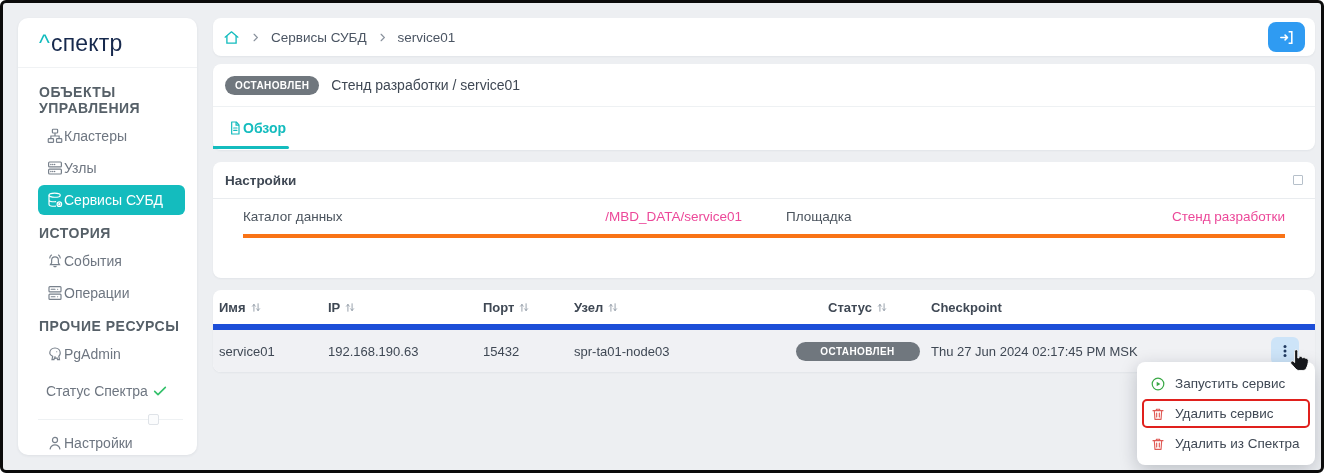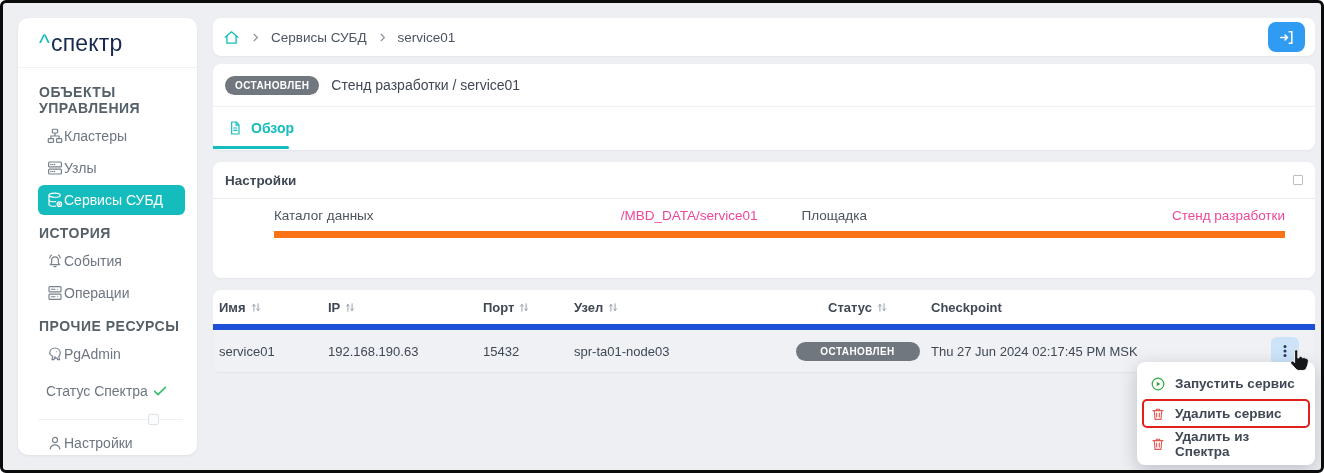--- a/index.html
+++ b/index.html
@@ -29,48 +29,48 @@
   .crumb { font-size:13.5px; color:#4b5563; }
   .chev svg { width:11px; height:11px; color:#8b939e; display:block; }
   .login-btn { margin-left:auto; width:37px; height:30px; border:none; border-radius:8px; background:#2f9bf2; display:flex; align-items:center; justify-content:center; cursor:pointer; }
   .login-btn svg { width:17px; height:17px; color:#fff; }
 
   .hero { margin-top:8px; height:86px; }
   .hero-top { height:43px; display:flex; align-items:center; gap:12px; padding:0 12px; border-bottom:1px solid #eef1f3; }
   .pill { background:#70777e; color:#fff; font-size:10px; font-weight:700; letter-spacing:.4px; padding:4px 10px; border-radius:11px; }
   .hero-title { font-size:14px; color:#3f4854; }
   .tab-row { position:relative; height:42px; display:flex; align-items:center; padding:0 14px; }
-  .tab { display:flex; align-items:center; gap:8px; color:#14bcbe; font-weight:600; font-size:14px; cursor:pointer;justify-content:flex-end; }
+  .tab { display:flex; align-items:center; color:#14bcbe; font-weight:600; font-size:14px; cursor:pointer;justify-content:flex-end; }
   .tab svg { width:16px; height:16px; }
   .tab-underline { position:absolute; left:0; bottom:0; width:76px; height:3px; background:#14bcbe; border-radius:0 2px 2px 0; }
 
   .settings { margin-top:12px; height:116px; }
   .panel-head { height:37px; display:flex; align-items:center; justify-content:space-between; padding:0 12px; border-bottom:1px solid #e9ecef; }
   .panel-title { font-size:13.5px; font-weight:700; color:#3f4854; }
   .collapse-sq { width:10px; height:10px; border:1px solid #b6c0ca; border-radius:1px; cursor:pointer; }
   .panel-body { padding:0 30px; }
   .s-row { display:grid; grid-template-columns:1fr 1fr; column-gap:44px; height:39px; align-items:center; }
-  .s-row.bordered { border-bottom:7px solid #f97316;margin-left:31px; }
+  .s-row.bordered { border-bottom:4px solid #f97316; }
   .s-cell { display:flex; align-items:center; justify-content:space-between; font-size:13.5px; }
   .s-label { color:#4b545e; display:flex; align-items:center; gap:7px; }
   .s-value { color:#ec4899; }
   .info-i svg { width:14px; height:14px; color:#2f9bf2; display:block; }
 
   .tablecard { margin-top:12px; height:82px; overflow:hidden; }
   .tgrid { display:grid; grid-template-columns:109px 155px 91px 210px 147px 1fr 44px; align-items:center; padding-left:6px; }
   .thead { height:40px; border-bottom:6px solid #1d4ed8; }
   .th { display:flex; align-items:center; gap:5px; font-size:13px; font-weight:700; color:#3f4854; cursor:pointer; }
   .sort svg { width:10px; height:13px; color:#9aa3ad; display:block; }
   .trow { height:42px; background:#f0f1f4; font-size:13px; color:#3f4854; cursor:pointer; }
   .status-pill { width:124px; text-align:center; background:#70777e; color:#fff; font-size:10px; font-weight:700; letter-spacing:.4px; padding:4px 0; border-radius:11px; }
   .dots-btn { width:28px; height:28px; border:none; border-radius:6px; background:#cde4f8; display:flex; align-items:center; justify-content:center; cursor:pointer; }
   .dots-btn svg { width:14px; height:14px; color:#21395f; }
 
   
-  .menu { position:absolute; left:1134px; top:359px; width:178px; background:#fff; border-radius:8px; box-shadow:0 5px 18px rgba(15,25,40,.22); padding:7px 0; z-index:5;font-weight:bold; }
+  .menu { position:absolute; left:1134px; top:359px; width:178px; background:#fff; border-radius:8px; box-shadow:0 5px 18px rgba(15,25,40,.22); padding:7px 0; z-index:5; }
   .menu-item { display:flex; align-items:center; gap:9px; height:29px; padding:0 13px; font-size:13.5px; color:#3f4854; cursor:pointer; }
   .menu-item svg { width:16px; height:16px; flex:0 0 auto; }
   .mi-green { color:#39a845; }
   .mi-red { color:#e05a55; }
   .hl-wrap { margin:1px 5px; border:2px solid #e0201d; border-radius:5px; }
   .hl-wrap .menu-item { padding:0 6px; height:25px; }
 
   .cursor { position:absolute; left:1284px; top:344px; width:25px; height:25px; z-index:6; }
 </style>
 </head>

